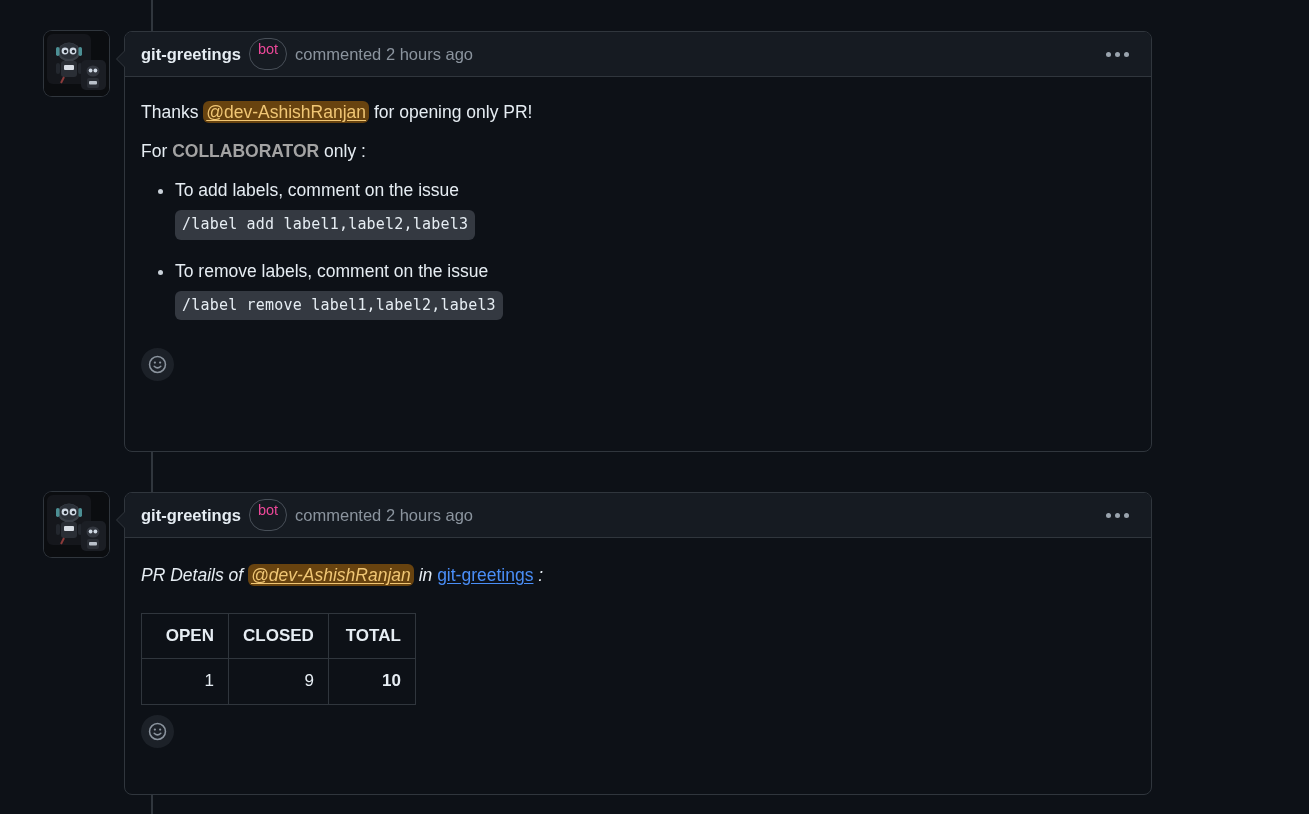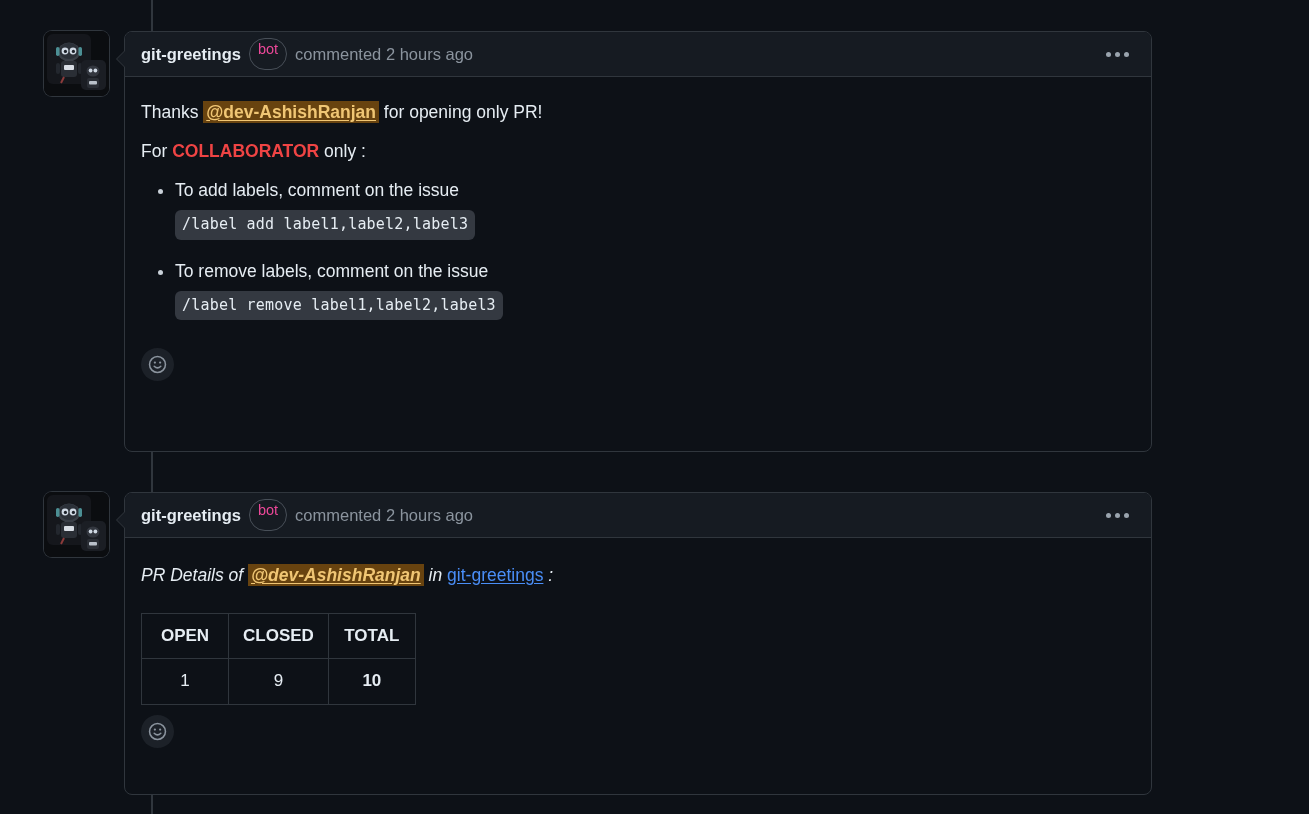--- a/index.html
+++ b/index.html
@@ -131,27 +131,27 @@
     line-height: 1.55;
     color: #e6edf3;
   }
 
   .comment-body p { margin: 12px 0; }
   .comment-body p.first { margin-top: 10px; }
 
   .mention {
     background: #68430f;
     color: #f0c674;
-    font-weight: 700;
+    font-weight: 400;
     padding: 1px 3px;
-    border-radius: 0;
+    border-radius: 6px;
     text-decoration: underline;
     text-underline-offset: 2px;
   }
-  .strongword { font-weight: 700; color: #ef4444; }
+  .strongword { font-weight: 700; color: #a3a3a3; }
 
   ul.md-list {
     margin: 10px 0 0 0;
     padding-left: 34px;
     list-style: disc;
   }
   ul.md-list > li {
     margin-bottom: 18px;
   }
   ul.md-list > li::marker { color: #c9d1d9; }
@@ -199,21 +199,21 @@
 
   
   table.stats {
     border-collapse: collapse;
     margin: 24px 0 0 0;
     font-size: 17px;
   }
   table.stats th, table.stats td {
     border: 1px solid #30363d;
     padding: 9px 14px;
-    text-align: center;
+    text-align: right;
     min-width: 58px;
   }
   table.stats th {
     font-weight: 700;
     color: #e6edf3;
   }
   table.stats td { color: #e6edf3; font-weight: 400; }
   table.stats td.bold { font-weight: 700; }
 </style>
 </head>

